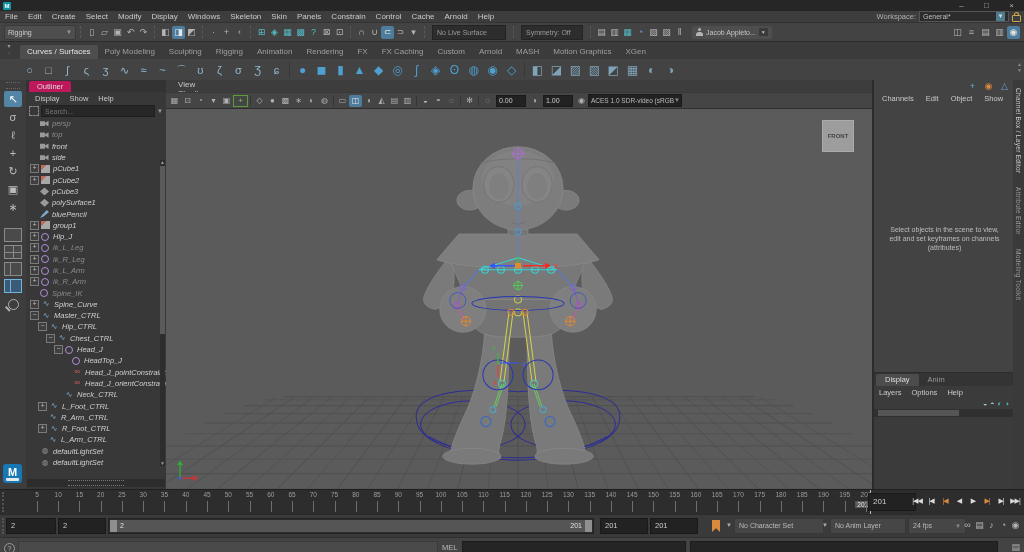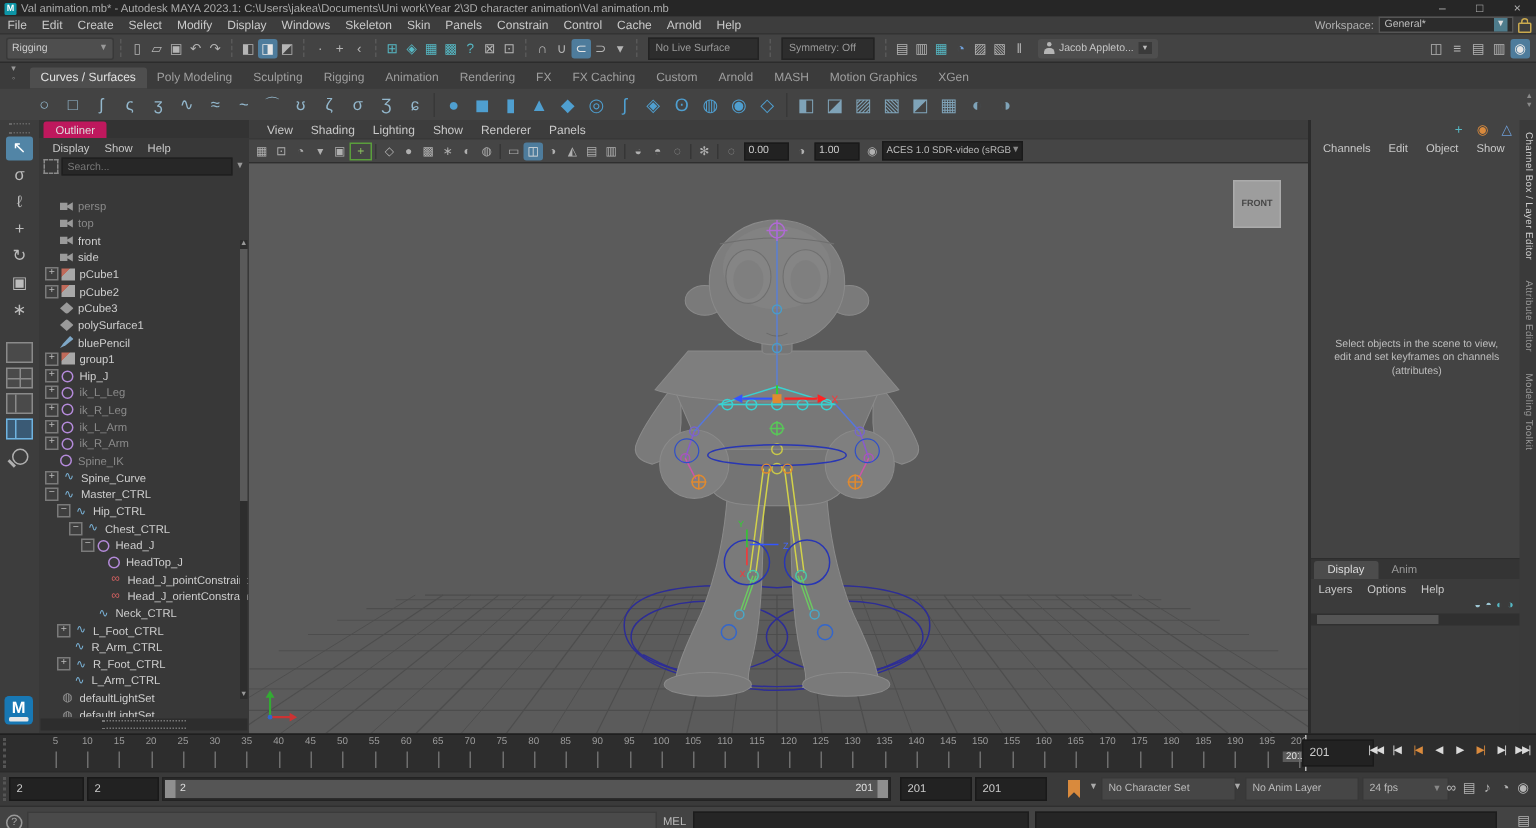--- a/index.html
+++ b/index.html
@@ -78,42 +78,42 @@
   .outl-tabrow{height:12px;background:#333;display:flex;align-items:flex-end;}
   .outl-tab{background:#be185d;color:#ddd;font-size:7.5px;padding:1px 8px;border-radius:2px 2px 0 0;margin-left:3px;}
   .outl-menus{height:12px;display:flex;font-size:7.5px;color:#c9c9c9;padding-left:4px;align-items:center;}
   .outl-menus span{padding:0 5px;}
   .outl-search{height:14px;display:flex;align-items:center;padding:0 3px;gap:2px;}
   .sel-ico{width:8px;height:8px;border:1px dashed #8a8a8a;flex:none;}
   .outl-search input{flex:1;background:#272727;border:1px solid #1f1f1f;color:#aaa;font-size:7px;height:10px;
                      padding:0 3px;min-width:0;font-family:inherit;}
   .outl-search input::placeholder{color:#777;}
   .filter-arr{color:#999;font-size:6px;}
-  #outl-tree{flex:1;overflow:hidden;position:relative;padding-top:14px;}
+  #outl-tree{flex:1;overflow:hidden;position:relative;padding-top:0;font-style:italic;}
   .orow{height:11.3px;display:flex;align-items:center;font-size:7.5px;color:#cfcfcf;}
   .orow .dim{color:#8a8a8a;}
   .exp{width:7px;height:7px;border:1px solid #7a7a7a;background:#3f3f3f;color:#bbb;font-size:7px;line-height:5px;
        text-align:center;margin-right:2px;flex:none;}
   .espace{width:10px;flex:none;}
   .olabel{white-space:nowrap;}
   .oi{width:9px;height:8px;display:inline-block;flex:none;margin-right:3px;}
   .oi-camera{background:#9a9a9a;clip-path:polygon(0 20%,55% 20%,55% 42%,95% 15%,95% 85%,55% 58%,55% 80%,0 80%);}
   .oi-mesh{background:linear-gradient(135deg,#c06a5a 0 32%,#a8a8a8 32%);}
   .oi-poly{background:#9a9a9a;clip-path:polygon(50% 0,100% 50%,50% 100%,0 50%);}
   .oi-pencil{background:#7fa8c8;clip-path:polygon(0 100%,25% 60%,75% 0,100% 25%,40% 80%);}
   .oi-joint{width:6px;height:6px;border:1.5px solid #b48ada;border-radius:50%;background:none;margin-right:4px;}
   .tico{width:10px;flex:none;margin-right:3px;font-size:8px;line-height:8px;text-align:center;}
   .outl-vscroll{position:absolute;right:1px;top:42px;bottom:12px;width:5px;background:#2d2d2d;}
   .outl-vscroll .vthumb{position:absolute;top:6px;height:55%;left:0;right:0;background:#5a5a5a;}
   .sarr{position:absolute;left:0;right:0;color:#999;font-size:5px;line-height:5px;text-align:center;}
   .outl-hscroll{height:8px;background:#2d2d2d;margin:1px 1px 2px;position:relative;}
   .hthumb{position:absolute;left:30%;right:30%;top:1px;bottom:1px;border-top:1px dotted #777;border-bottom:1px dotted #777;}
   
   .viewport{position:absolute;left:166px;top:0;width:706px;height:409px;display:flex;flex-direction:column;background:#3d3d3d;}
-  .vp-menus{height:12px;display:flex;font-size:8px;color:#c9c9c9;align-items:center;padding-left:6px;}
+  .vp-menus{height:12px;display:flex;font-size:8px;color:#c9c9c9;padding-left:6px;flex-direction:column;}
   .vp-menus span{padding:0 6px;}
   .vp-toolbar{height:15px;background:#454545;border-top:1px solid #383838;border-bottom:1px solid #2f2f2f;
               display:flex;align-items:center;padding-left:2px;}
   .vpi{width:13px;height:12px;font-size:8px;line-height:12px;text-align:center;color:#b0b0b0;flex:none;}
   .vpi.green{border:1px solid #5a9e3c;color:#8cc060;height:10px;line-height:10px;}
   .vpi.act{background:#4e7c9c;border-radius:2px;color:#e0e0e0;}
   .vp-sep{width:1px;height:10px;background:#363636;margin:0 2px;flex:none;}
   .vp-field{width:24px;height:10px;background:#222;border:1px solid #1a1a1a;color:#ccc;font-size:7px;line-height:10px;
             padding:0 2px;margin:0 2px;flex:none;}
   .aces{width:88px;height:11px;background:#222;border:1px solid #1a1a1a;color:#bbb;font-size:6.5px;line-height:11px;
@@ -192,21 +192,20 @@
   .result-field{position:absolute;left:690px;top:3px;width:306px;height:12px;background:#252525;border:1px solid #1c1c1c;}
   .script-ico{position:absolute;right:4px;top:4px;color:#b5b5b5;font-size:9px;}
 </style>
 </head>
 <body>
 
 <div id="app">
 
   <div class="titlebar">
     <span class="maya-ico">M</span>
-    <span class="title-text">Val animation.mb* - Autodesk MAYA 2023.1: C:\Users\jakea\Documents\Uni work\Year 2\3D character animation\Val animation.mb</span>
     <span class="win-btns" id="win-btns">
         <span class="win-btn">–</span>
         <span class="win-btn">□</span>
         <span class="win-btn">×</span>
       </span>
   </div>
 
   <div class="menubar">
     <span id="menu-items" style="display:flex">
         <span class="menu-item">File</span>

